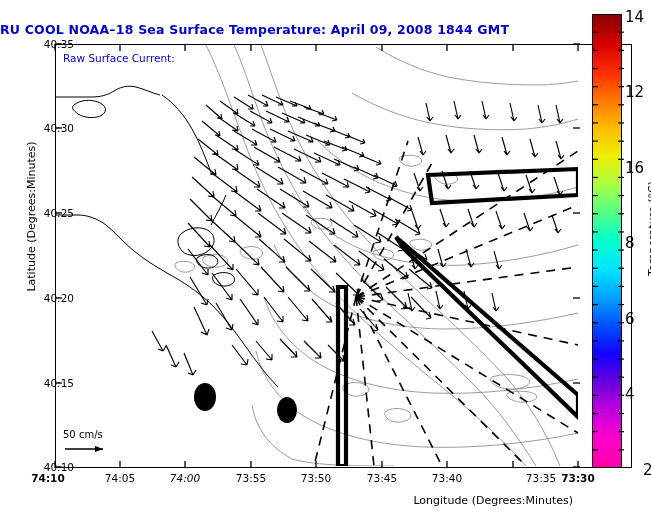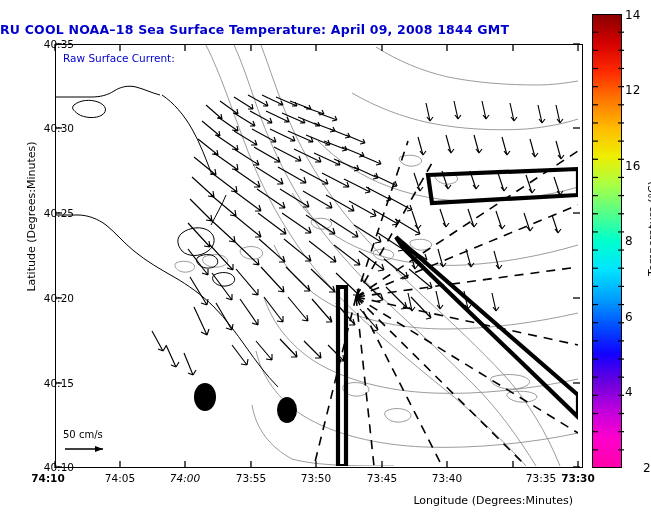--- a/index.html
+++ b/index.html
@@ -10,21 +10,21 @@
 
   
   #title{
     left:0;top:22px;width:588px;text-align:left;
     font-size:12.5px;font-weight:bold;color:#0000cc;
     letter-spacing:.2px;white-space:nowrap;
   }
 
   
   #plot{
-    left:55px;top:44px;width:528px;height:424px;
+    left:55px;top:44px;width:577px;height:424px;
     border:1.5px solid #000;box-sizing:border-box;
     background:#ffffff;overflow:hidden;
   }
   #plotsvg{position:absolute;left:0;top:0;}
   #scalelabel{font-size:10px;color:#000;white-space:nowrap;}
   #scalearrow{margin-top:3px;}
 
   
   .ytick{
     font-size:10.5px;color:#000;text-align:right;width:46px;
@@ -43,21 +43,21 @@
     font-size:11px;color:#000;white-space:nowrap;
   }
 
   
   #cbar{
     left:592px;top:14px;width:30px;height:454px;
     border:1.5px solid #000;box-sizing:border-box;
   }
   #cbargrad{width:100%;height:100%;}
   .cbtick{
-    position:absolute;left:625px;font-size:12px;color:#000;
+    position:absolute;left:625px;font-size:15px;color:#000;
     white-space:nowrap;
   }
   #cblabel{
     left:572px;top:222px;width:160px;text-align:center;
     font-size:11px;color:#000;transform:rotate(-90deg);white-space:nowrap;
   }
 </style>
 </head>
 <body>
 

